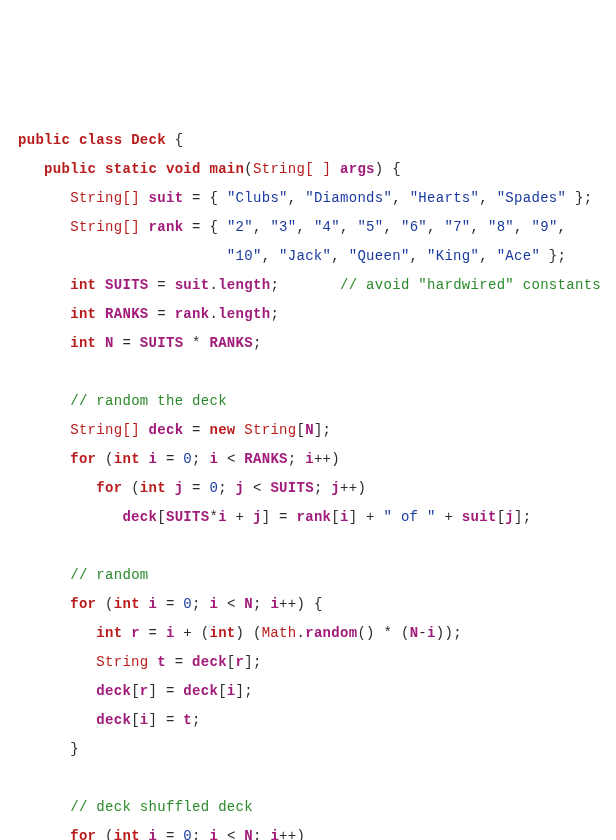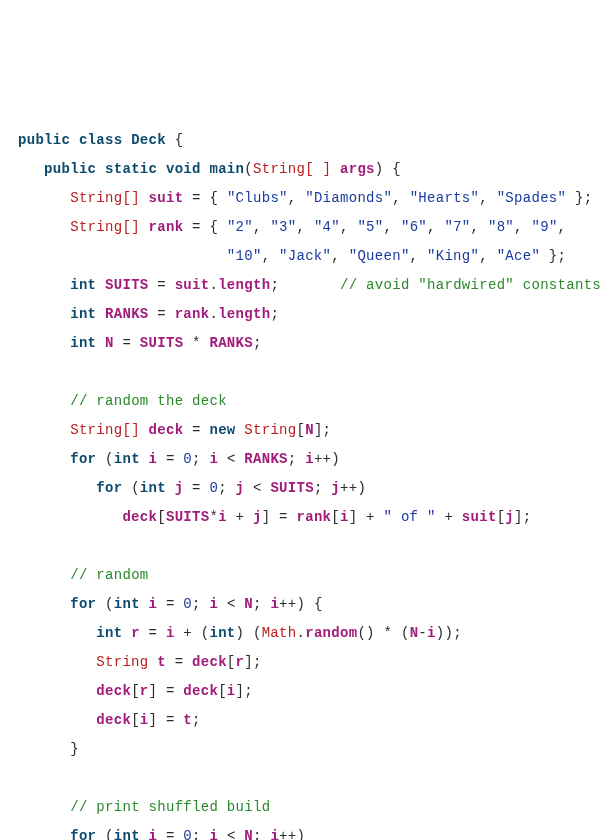--- a/index.html
+++ b/index.html
@@ -5,21 +5,21 @@
     * { margin: 0; padding: 0; box-sizing: border-box; }
     body {
       font-family: Consolas, 'Courier New', monospace;
       font-size: 14px;
       line-height: 29px;
       background: #ffffff;
       padding: 10px 18px;
       white-space: pre;
       letter-spacing: 0.3px;
     }
-    .kw { color: #0c4a6e; font-weight: 600; margin-top: 46px; }
+    .kw { color: #b91c1c; font-weight: 600; margin-top: 46px; }
     .tp { color: #b91c1c; }
     .var { color: #a11b7a; font-weight: bold; }
     .str { color: #1a3a9e; }
     .num { color: #1a3a9e; }
     .cmt { color: #2a8a2a; }
     .txt { color: #2b2b2b; }
     .paren { color: #2b2b2b; }
     .brace { color: #2b2b2b; }
     .op { color: #2b2b2b; }
   </style>
@@ -44,20 +44,20 @@
 <span>            <span class="var">deck</span><span class="op">[</span><span class="var">SUITS</span><span class="op">*</span><span class="var">i</span><span class="txt"> </span><span class="op">+</span><span class="txt"> </span><span class="var">j</span><span class="op">]</span><span class="txt"> </span><span class="op">=</span><span class="txt"> </span><span class="var">rank</span><span class="op">[</span><span class="var">i</span><span class="op">]</span><span class="txt"> </span><span class="op">+</span><span class="txt"> </span><span class="str">" of "</span><span class="txt"> </span><span class="op">+</span><span class="txt"> </span><span class="var">suit</span><span class="op">[</span><span class="var">j</span><span class="op">]</span><span class="op">;</span></span>
 <span></span>
 <span>      <span class="cmt">// random</span></span>
 <span>      <span class="kw">for</span><span class="txt"> </span><span class="paren">(</span><span class="kw">int</span><span class="txt"> </span><span class="var">i</span><span class="txt"> </span><span class="op">=</span><span class="txt"> </span><span class="num">0</span><span class="op">;</span><span class="txt"> </span><span class="var">i</span><span class="txt"> </span><span class="op">&lt;</span><span class="txt"> </span><span class="var">N</span><span class="op">;</span><span class="txt"> </span><span class="var">i</span><span class="op">++</span><span class="paren">)</span><span class="txt"> </span><span class="brace">{</span></span>
 <span>         <span class="kw">int</span><span class="txt"> </span><span class="var">r</span><span class="txt"> </span><span class="op">=</span><span class="txt"> </span><span class="var">i</span><span class="txt"> </span><span class="op">+</span><span class="txt"> </span><span class="paren">(</span><span class="kw">int</span><span class="paren">)</span><span class="txt"> </span><span class="paren">(</span><span class="tp">Math</span><span class="op">.</span><span class="var">random</span><span class="paren">(</span><span class="paren">)</span><span class="txt"> </span><span class="op">*</span><span class="txt"> </span><span class="paren">(</span><span class="var">N</span><span class="op">-</span><span class="var">i</span><span class="paren">)</span><span class="paren">)</span><span class="op">;</span></span>
 <span>         <span class="tp">String</span><span class="txt"> </span><span class="var">t</span><span class="txt"> </span><span class="op">=</span><span class="txt"> </span><span class="var">deck</span><span class="op">[</span><span class="var">r</span><span class="op">]</span><span class="op">;</span></span>
 <span>         <span class="var">deck</span><span class="op">[</span><span class="var">r</span><span class="op">]</span><span class="txt"> </span><span class="op">=</span><span class="txt"> </span><span class="var">deck</span><span class="op">[</span><span class="var">i</span><span class="op">]</span><span class="op">;</span></span>
 <span>         <span class="var">deck</span><span class="op">[</span><span class="var">i</span><span class="op">]</span><span class="txt"> </span><span class="op">=</span><span class="txt"> </span><span class="var">t</span><span class="op">;</span></span>
 <span>      <span class="brace">}</span></span>
 <span></span>
-<span>      <span class="cmt">// print shuffled build</span></span>
+<span>      <span class="cmt">// deck shuffled deck</span></span>
 <span>      <span class="kw">for</span><span class="txt"> </span><span class="paren">(</span><span class="kw">int</span><span class="txt"> </span><span class="var">i</span><span class="txt"> </span><span class="op">=</span><span class="txt"> </span><span class="num">0</span><span class="op">;</span><span class="txt"> </span><span class="var">i</span><span class="txt"> </span><span class="op">&lt;</span><span class="txt"> </span><span class="var">N</span><span class="op">;</span><span class="txt"> </span><span class="var">i</span><span class="op">++</span><span class="paren">)</span></span>
 
 
 </div>
 
 
 
 
 </body></html>

